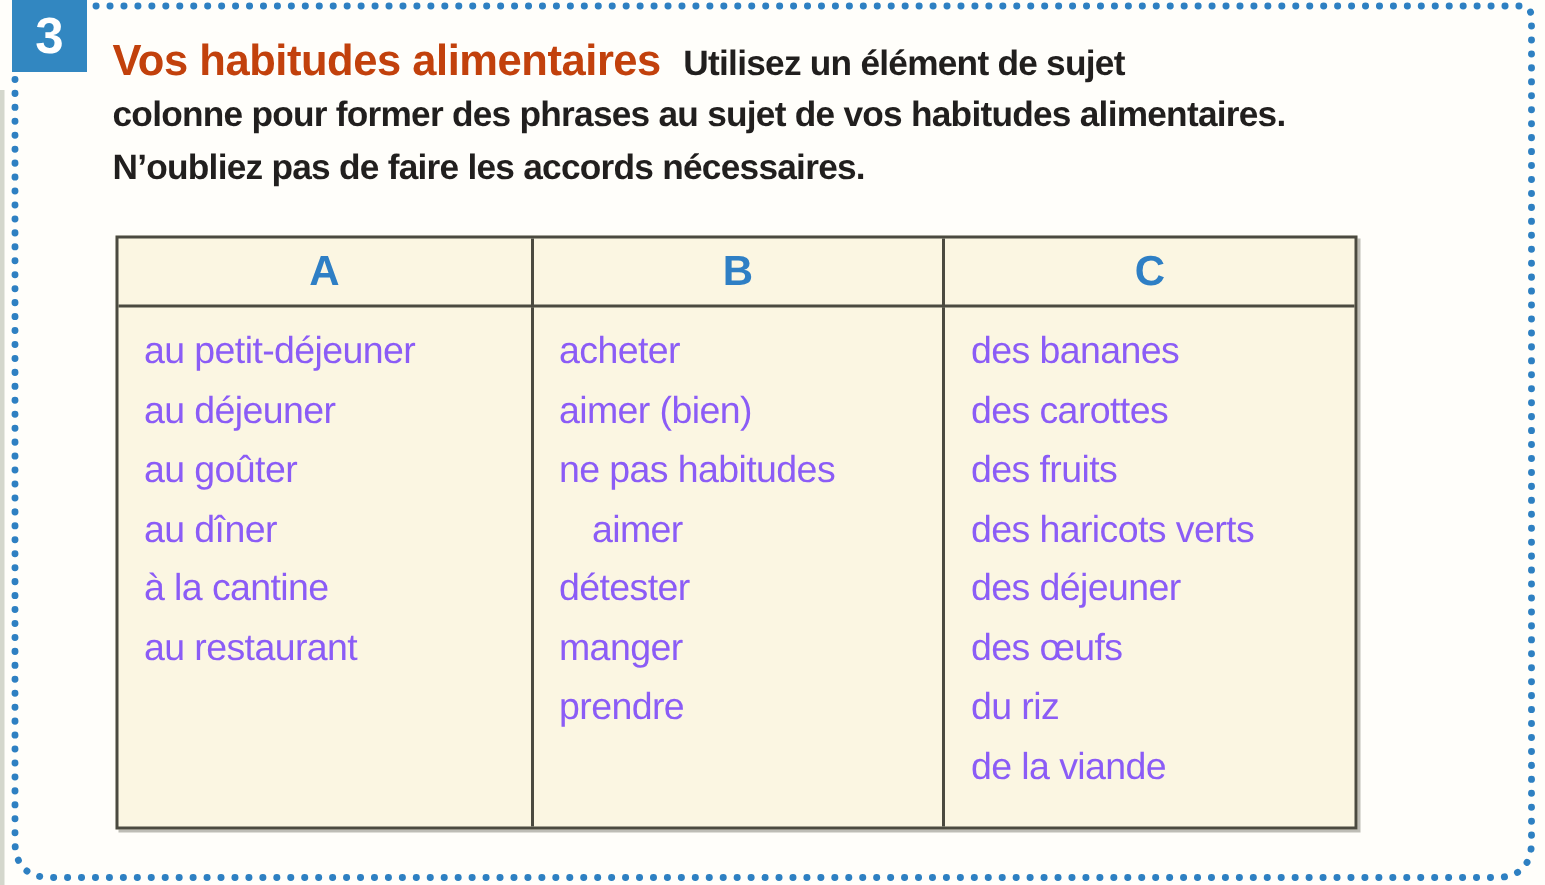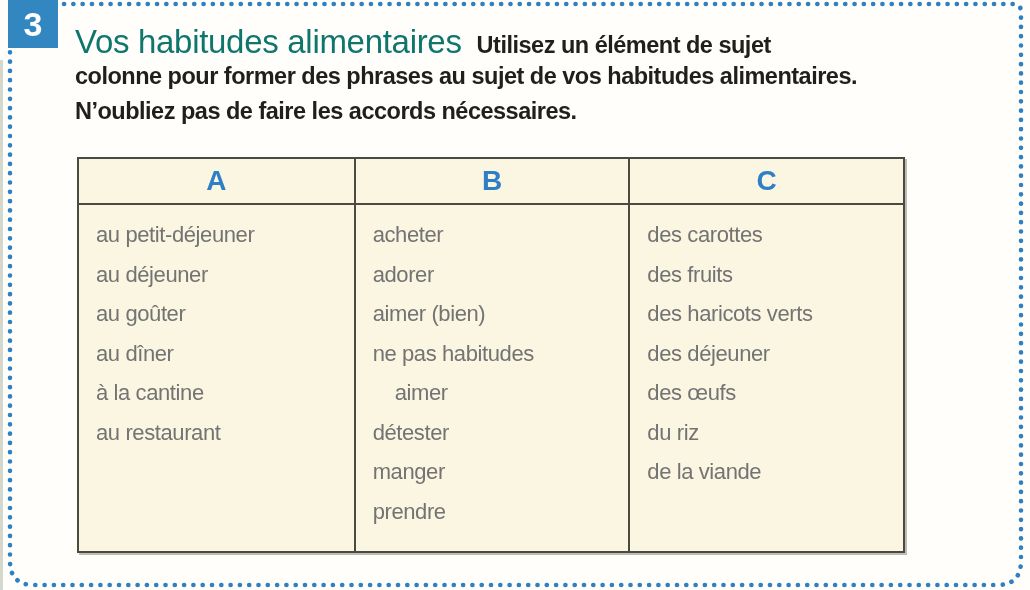--- a/index.html
+++ b/index.html
@@ -44,23 +44,23 @@
   .hl-line {
     display: block;
     height: 35px; line-height: 35px;
     white-space: nowrap;
     color: #211f1e;
     font-weight: bold;
     font-size: 23.5px;
     letter-spacing: -0.5px;
   }
   .title-green {
-    color: #0f766e;
-    font-size: 33px;
-    font-weight: normal;
+    color: #c2410c;
+    font-size: 29px;
+    font-weight: bold;
     margin-right: 15px;
     letter-spacing: -0.3px;
   }
   
   .grid-table {
     position: absolute; left: 77px; top: 157px;
     width: 828px; height: 396px;
     background: #fbf6e2;
     border: 2px solid #4b4a40;
     box-sizing: border-box;
@@ -77,22 +77,22 @@
   }
   .th + .th, .td + .td { border-left: 2px solid #4b4a40; }
   .td {
     padding: 10px 0 0 17px;
     box-sizing: border-box;
     overflow: hidden;
   }
   .cell-line {
     display: block;
     height: 39.5px; line-height: 39.5px;
-    font-size: 22px;
-    color: #737373;
+    font-size: 25px;
+    color: #8b5cf6;
     letter-spacing: -0.4px;
     white-space: nowrap;
   }
   .cell-line.cont { padding-left: 22px; }
 </style>
 </head>
 <body>
 
 <div class="page">
 
@@ -121,30 +121,30 @@
       <span class="cell-line">au petit-déjeuner</span>
       <span class="cell-line">au déjeuner</span>
       <span class="cell-line">au goûter</span>
       <span class="cell-line">au dîner</span>
       <span class="cell-line">à la cantine</span>
       <span class="cell-line">au restaurant</span>
     </div>
 
     <div class="td">
       <span class="cell-line">acheter</span>
-      <span class="cell-line">adorer</span>
       <span class="cell-line">aimer (bien)</span>
       <span class="cell-line">ne pas habitudes</span>
       <span class="cell-line cont">aimer</span>
       <span class="cell-line">détester</span>
       <span class="cell-line">manger</span>
       <span class="cell-line">prendre</span>
     </div>
 
     <div class="td">
+      <span class="cell-line">des bananes</span>
       <span class="cell-line">des carottes</span>
       <span class="cell-line">des fruits</span>
       <span class="cell-line">des haricots verts</span>
       <span class="cell-line">des déjeuner</span>
       <span class="cell-line">des œufs</span>
       <span class="cell-line">du riz</span>
       <span class="cell-line">de la viande</span>
     </div>
   </div>
 

